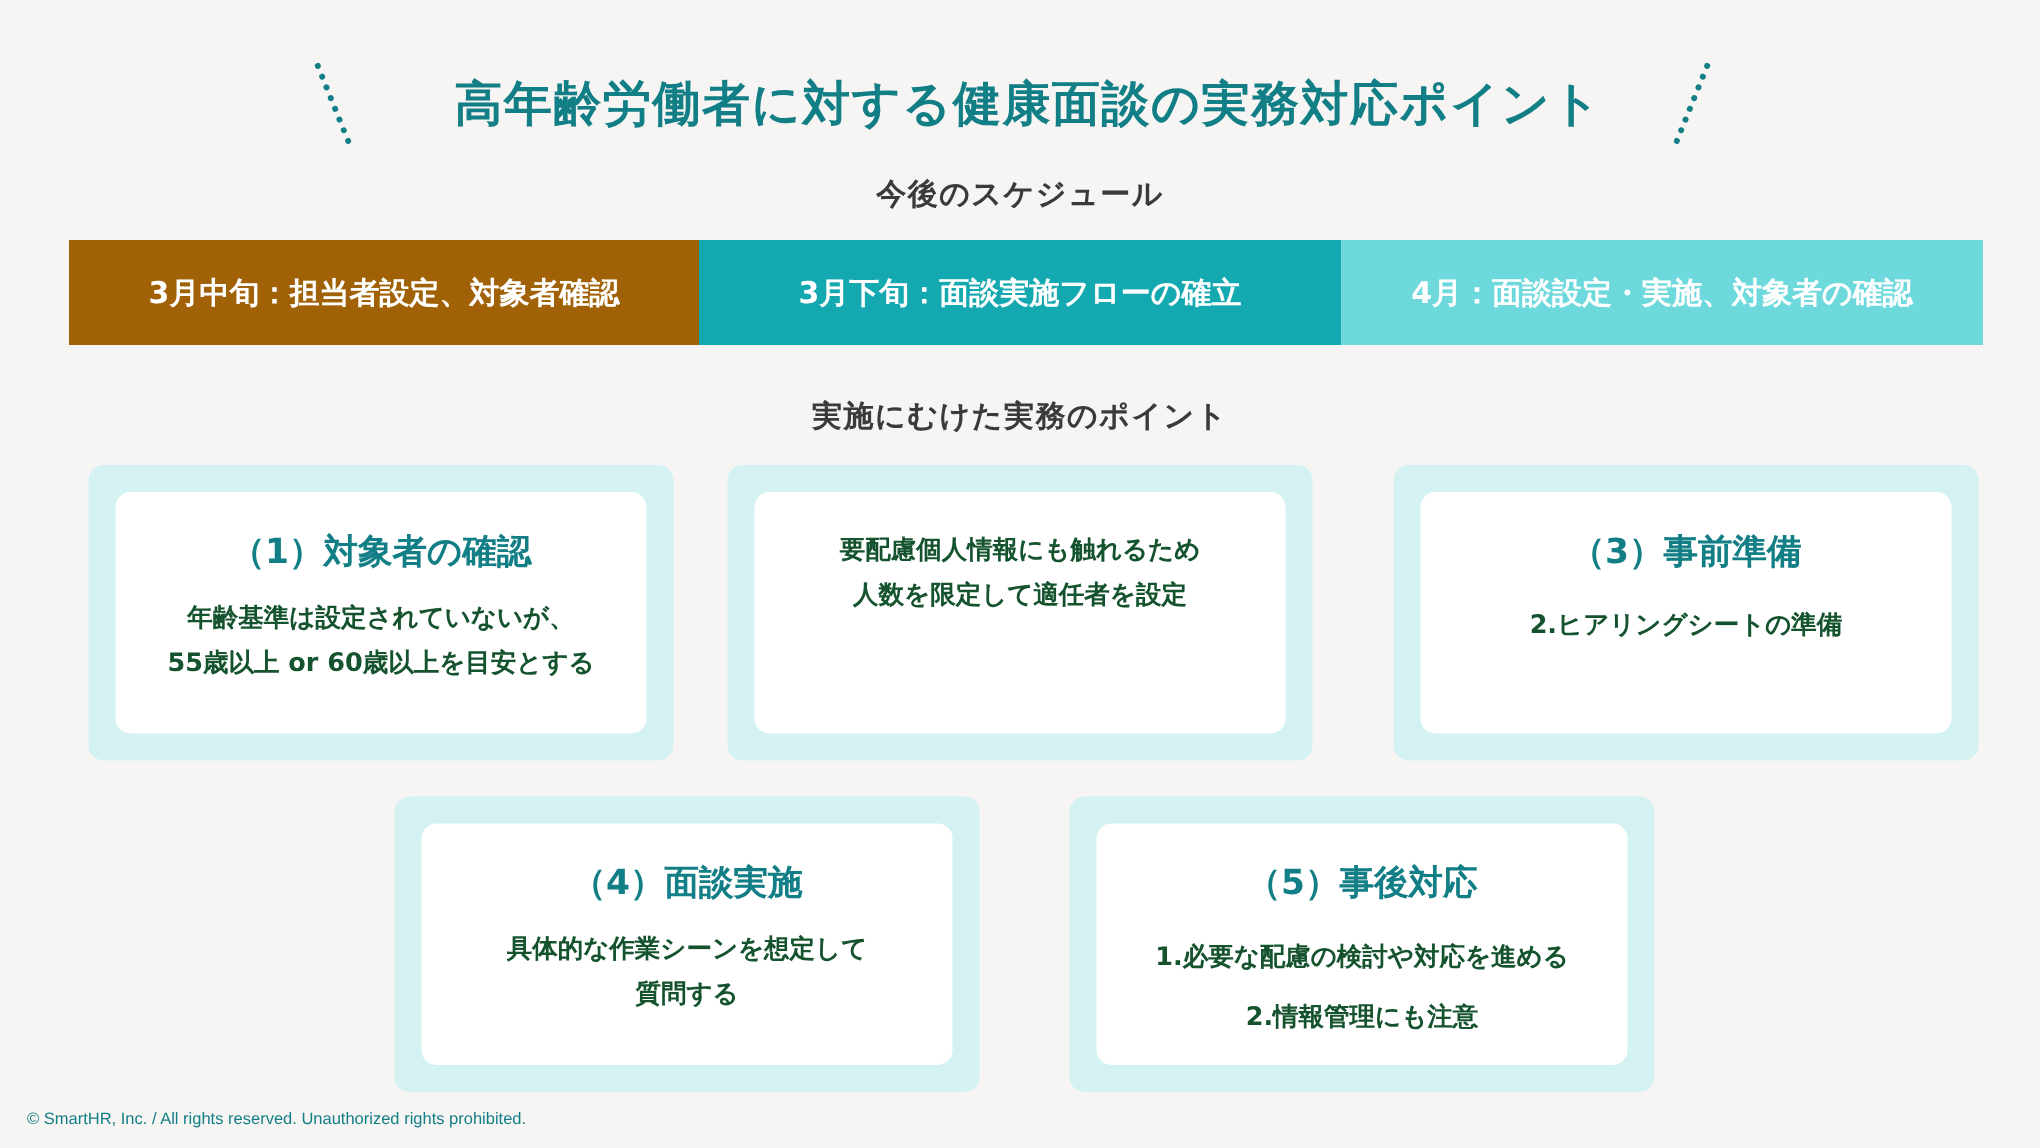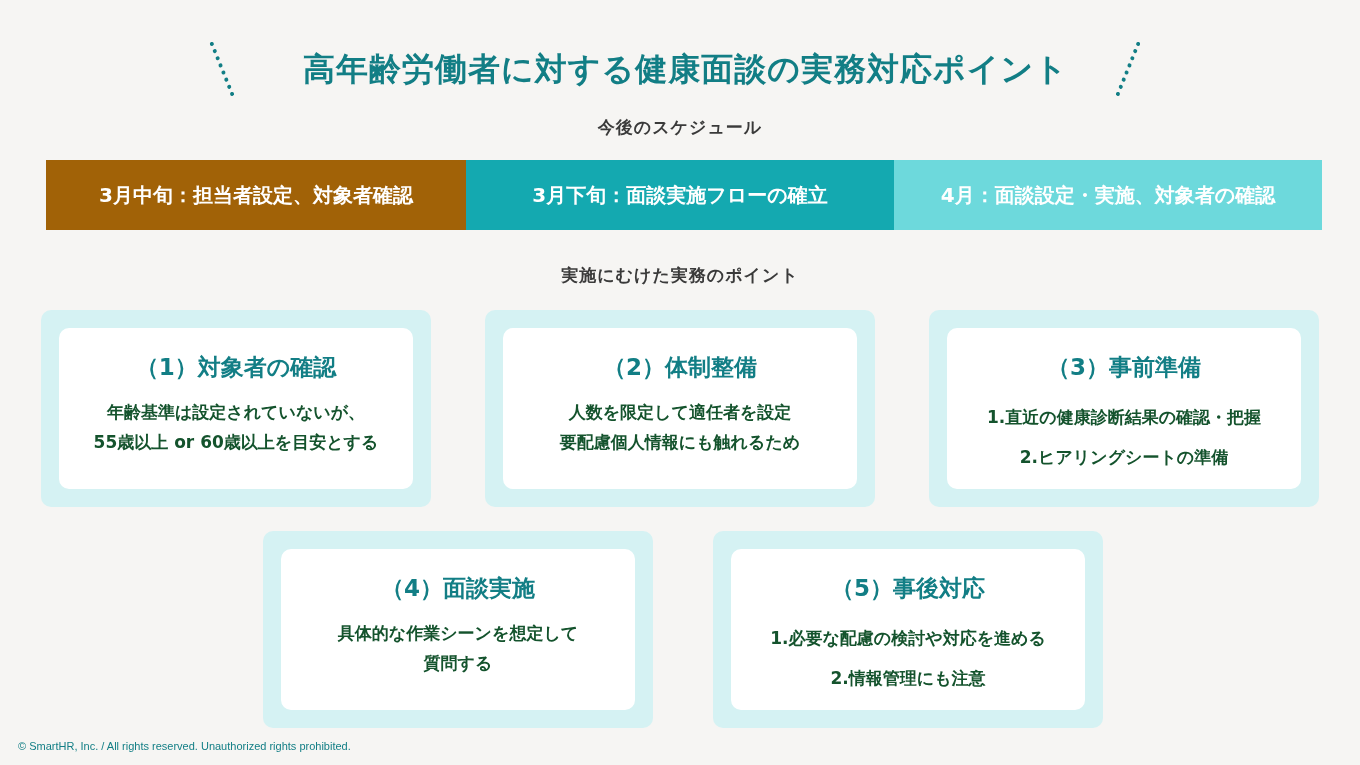--- a/index.html
+++ b/index.html
@@ -19,21 +19,21 @@
     }
     .deco {
       position: absolute; top: 40px; width: 4px; height: 58px;
       border-left: 4px dotted #127e85;
     }
     .deco.left { left: 220px; transform: rotate(-22deg); }
     .deco.right { left: 1126px; transform: rotate(22deg); }
 
     .subhead {
       position: absolute; left: 0; width: 1360px; text-align: center;
-      font-size: 17px; font-weight: bold; color: #3a3a3a; letter-spacing: 1px;
+      font-size: 20px; font-weight: bold; color: #3a3a3a; letter-spacing: 1px;
     }
     .subhead.sched { top: 116px; }
     .subhead.points { top: 264px; }
 
     .schedule {
       position: absolute; left: 46px; top: 160px; width: 1276px; height: 70px;
       display: flex;
     }
     .phase {
       flex: none; height: 70px; display: flex; align-items: center; justify-content: center;
@@ -55,21 +55,21 @@
     }
     .card-title {
       font-size: 23px; font-weight: bold; color: #127e85; margin-bottom: 14px; white-space: nowrap;
     }
     .card-line {
       font-size: 17px; color: #14532d; white-space: nowrap; line-height: 30px;
       font-weight: bold;
     }
     .card-line.numbered { line-height: 40px; }
 
-    .c1 { left: 41px; top: 310px; }
+    .c1 { left: 59px; top: 310px; }
     .c2 { left: 485px; top: 310px; }
     .c3 { left: 929px; top: 310px; }
     .c4 { left: 263px; top: 531px; }
     .c5 { left: 713px; top: 531px; }
 
     .footer {
       position: absolute; left: 18px; top: 740px;
       font-family: "Liberation Sans", sans-serif; font-size: 11px; color: #127e85;
     }
   </style>
@@ -95,30 +95,28 @@
 <div class="card-outer c1">
   <div class="card-inner">
     <div class="card-title">（1）対象者の確認</div>
     <div class="card-line">年齢基準は設定されていないが、</div>
     <div class="card-line">55歳以上 or 60歳以上を目安とする</div>
   </div>
 </div>
 
 <div class="card-outer c2">
   <div class="card-inner">
-    <div class="card-title">（2）体制整備</div>
+    <div class="card-line">要配慮個人情報にも触れるため</div>
     <div class="card-line">人数を限定して適任者を設定</div>
-    <div class="card-line">要配慮個人情報にも触れるため</div>
   </div>
 </div>
 
 <div class="card-outer c3">
   <div class="card-inner">
     <div class="card-title">（3）事前準備</div>
-    <div class="card-line numbered">1.直近の健康診断結果の確認・把握</div>
     <div class="card-line numbered">2.ヒアリングシートの準備</div>
   </div>
 </div>
 
 <div class="card-outer c4">
   <div class="card-inner">
     <div class="card-title">（4）面談実施</div>
     <div class="card-line">具体的な作業シーンを想定して</div>
     <div class="card-line">質問する</div>
   </div>

